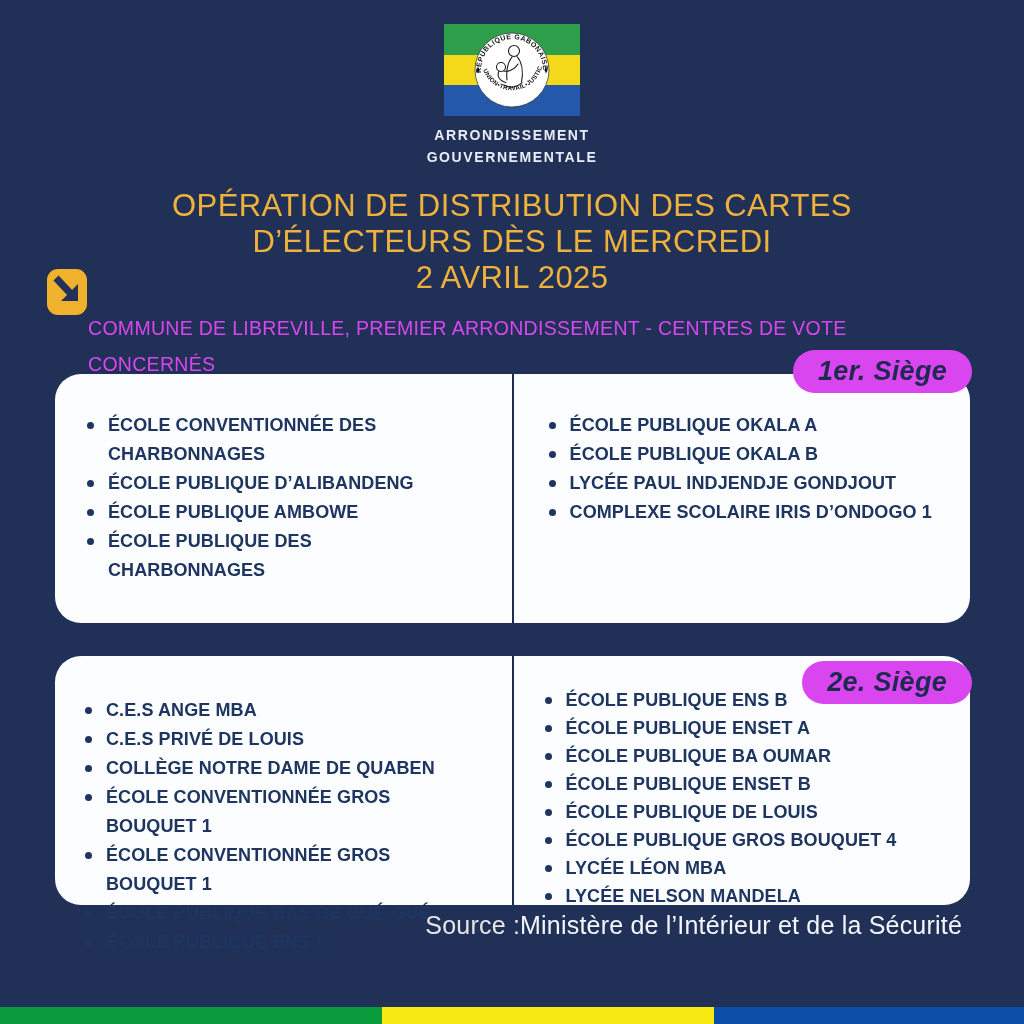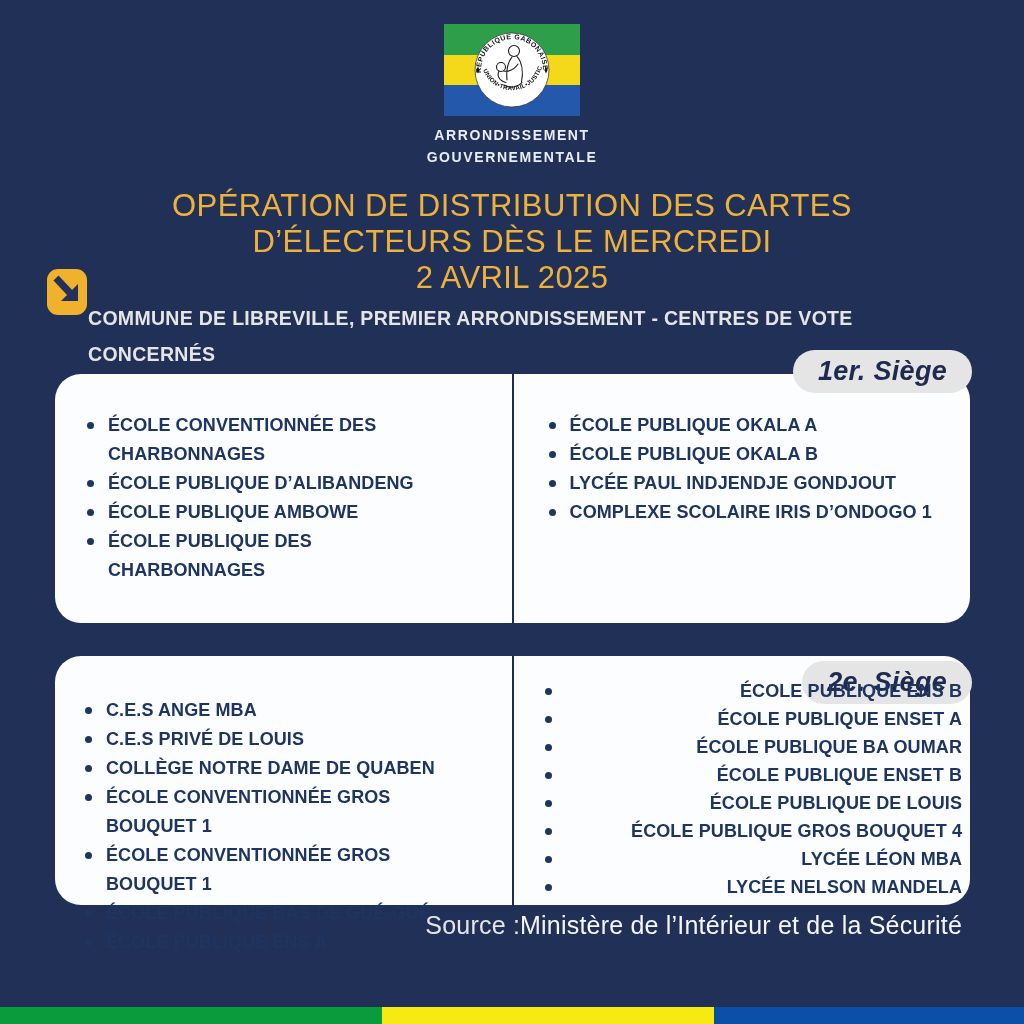--- a/index.html
+++ b/index.html
@@ -46,25 +46,25 @@
   }
 
   
   .arrow-icon {
     position: absolute;
     left: 47px; top: 269px;
     width: 40px; height: 46px;
   }
   .subtitle {
     position: absolute;
-    left: 88px; top: 300px;
+    left: 88px; top: 310px;
     width: 810px;
-    color: #e5e5e5;
+    color: #d946ef;
     font-size: 19.5px;
-    font-weight: 700;
+    font-weight: 400;
     line-height: 36px;
     letter-spacing: 0.3px;
   }
 
   
   .card {
     position: absolute;
     left: 55px;
     width: 915px;
     height: 249px;
@@ -77,21 +77,21 @@
     position: absolute;
     left: calc(50% - 1px);
     top: 0; bottom: 0;
     width: 2px;
     background: #1c2d52;
   }
   .badge {
     position: absolute;
     height: 43px;
     padding: 0 25px;
-    background: #e5e5e5;
+    background: #d946ef;
     border-radius: 22px;
     display: flex;
     align-items: center;
     color: #1e2a50;
     font-size: 27px;
     font-weight: 800;
     font-style: italic;
     letter-spacing: 0.3px;
     white-space: nowrap;
   }
@@ -116,21 +116,21 @@
     left: 2px; top: 11px;
     width: 7px; height: 7px;
     border-radius: 50%;
     background: #1d3560;
   }
   .card-1 .col-left  { padding: 37px 18px 0 30px; }
   .card-1 .col-left li { max-width: 382px; }
   .card-1 .col-right { padding: 37px 8px 0 30px; margin-left: 8px; }
   .card-2 .col-left  { padding: 40px 30px 0 28px; }
   .card-2 .col-left li  { line-height: 29px; }
-  .card-2 .col-right { padding: 21px 8px 0 30px; text-align: right; }
+  .card-2 .col-right { padding: 30px 8px 0 30px; }
   .card-2 .col-right li { line-height: 28px; }
 
   
   .source-line {
     position: absolute;
     top: 911px; left: 0; right: 62px;
     text-align: right;
     font-size: 25px;
     color: #f5f6fa;
     letter-spacing: 0.2px;

